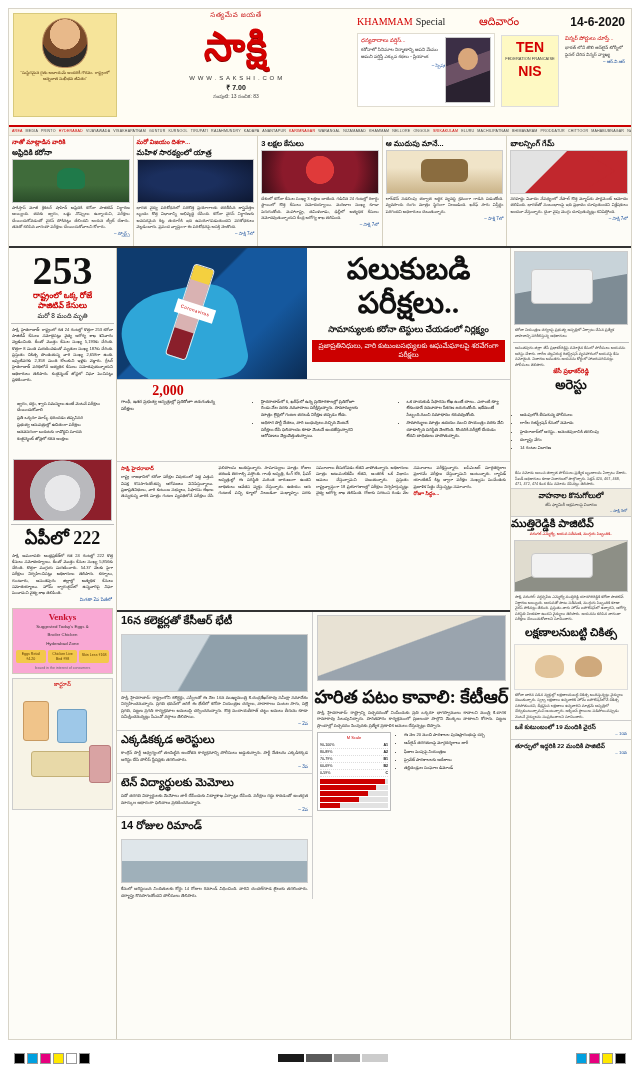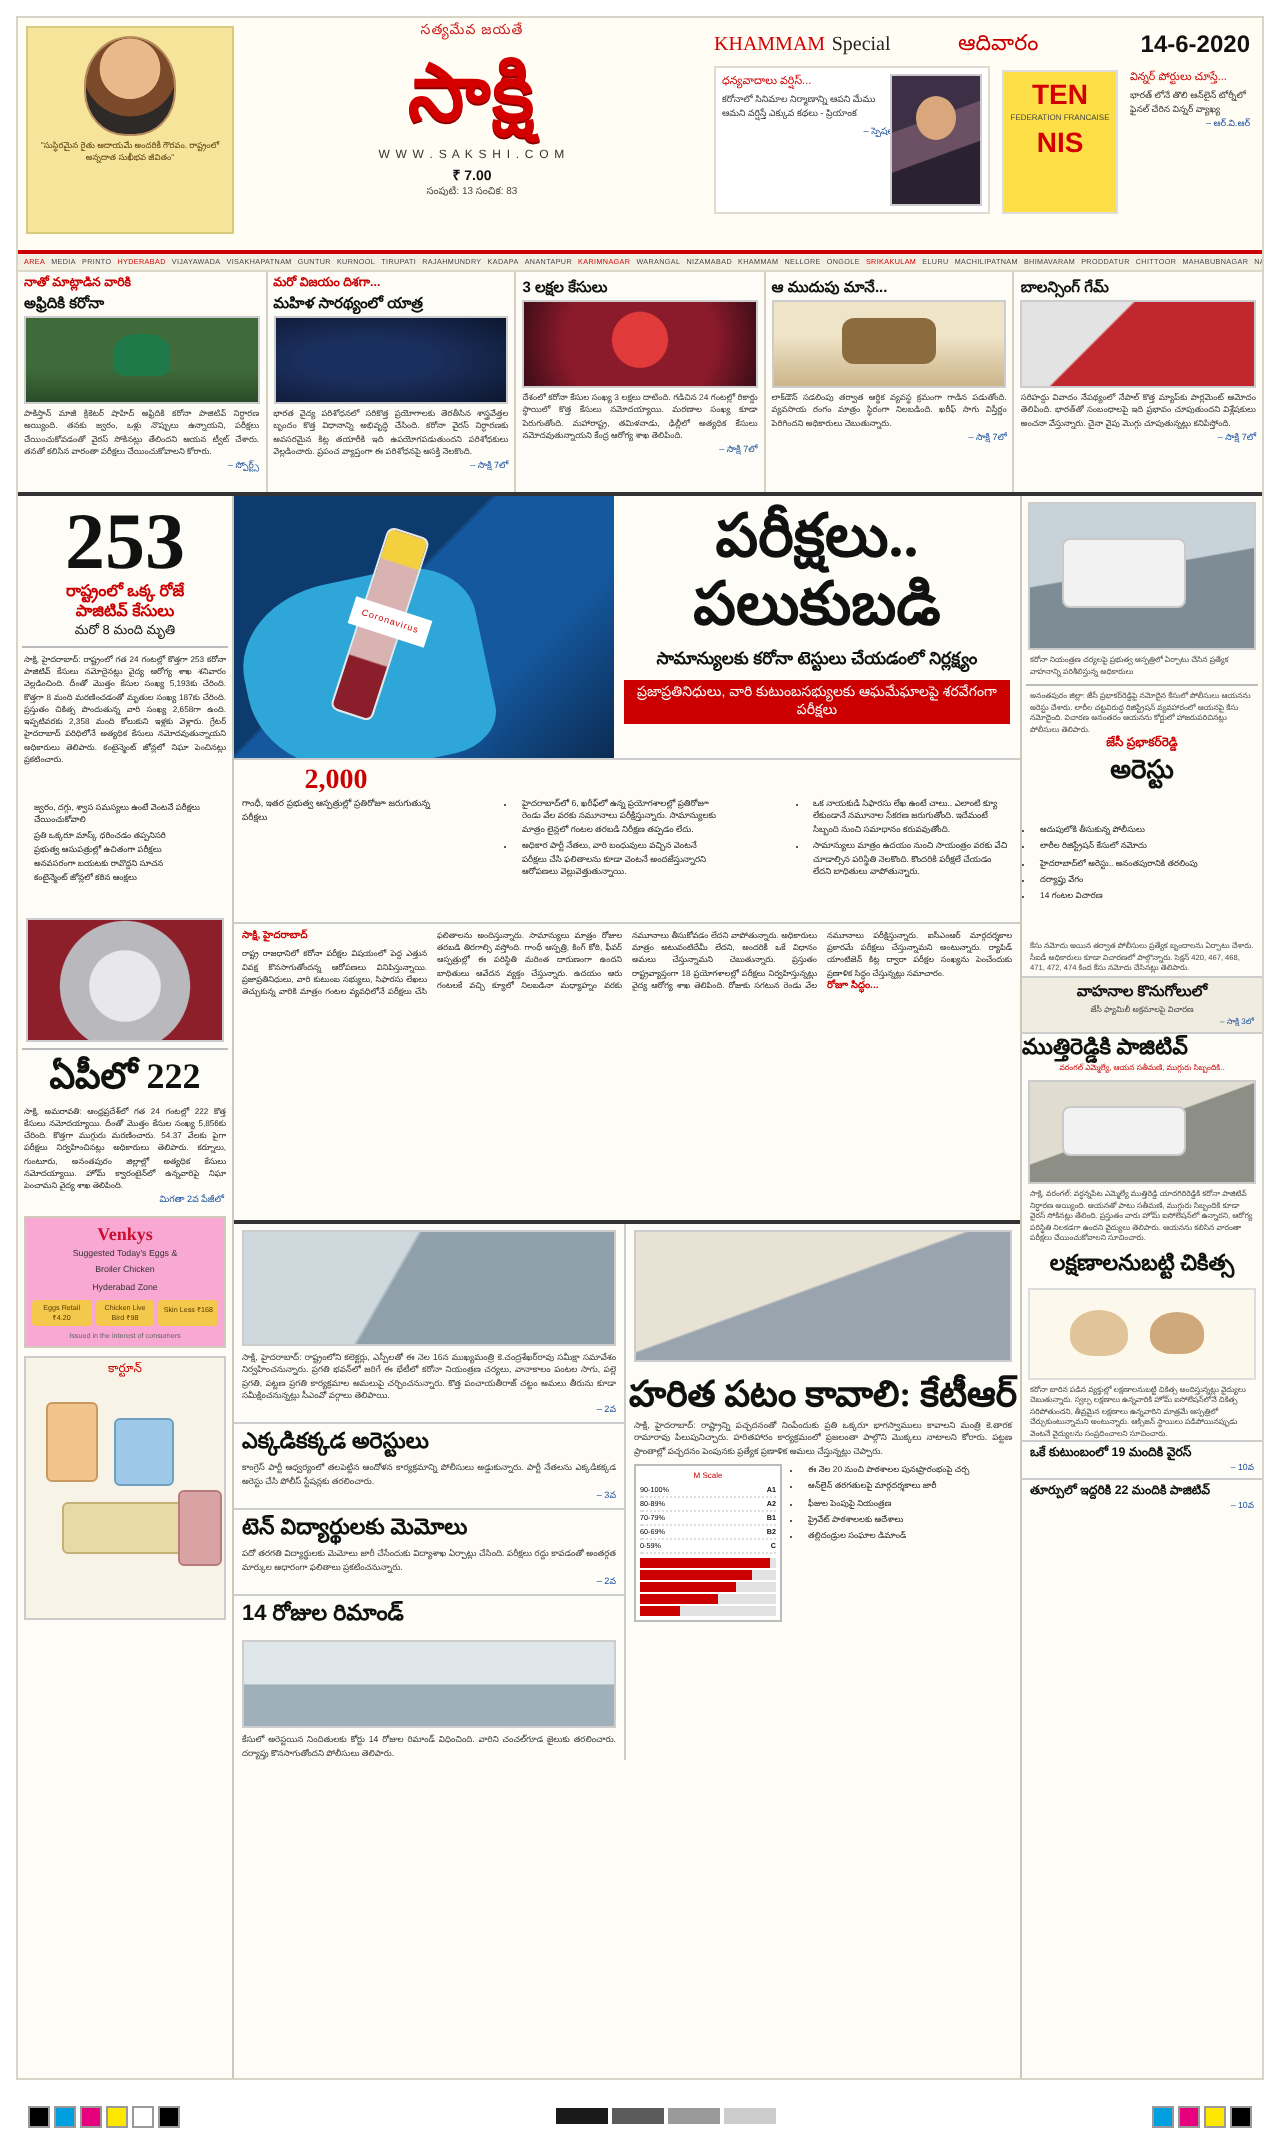--- a/index.html
+++ b/index.html
@@ -106,21 +106,21 @@
     border: 1px solid #ccc;
   }
   .mh-photo:after {
     content: ""; position: absolute; left: 12px; top: 10px;
     width: 20px; height: 22px; border-radius: 50%;
     background: #d9a77b;
   }
 
   .mh-tennis {
     position: absolute; left: 492px; top: 26px; width: 58px; height: 72px;
-    background: #fde047; border: 1px solid #ddd;
+    background: #fef9c3; border: 1px solid #ddd;
     text-align: center; padding-top: 4px;
   }
   .mh-tennis .t1 { font-size: 14px; color: #d40000; font-weight: bold; line-height: 14px; }
   .mh-tennis .t2 { font-size: 4px; color: #444; line-height: 1.4; margin: 2px 0; }
   .mh-tennis .t3 { font-size: 14px; color: #d40000; font-weight: bold; line-height: 14px; }
 
   .mh-right {
     position: absolute; left: 554px; top: 24px; width: 64px; height: 74px;
     padding: 2px;
   }
@@ -516,22 +516,22 @@
 
       <div class="col col-c">
 
         <div class="hero">
           <div class="hero-img">
             <div class="glove"></div>
             <div class="tube"></div>
             <div class="tube-label">Coronavirus</div>
           </div>
           <div class="hero-head">
+            <div class="hero-title">పలుకుబడి</div>
             <div class="hero-title">పరీక్షలు..</div>
-            <div class="hero-title">పలుకుబడి</div>
             <div class="hero-kicker">సామాన్యులకు కరోనా టెస్టులు చేయడంలో నిర్లక్ష్యం</div>
             <div class="hero-strap">ప్రజాప్రతినిధులు, వారి కుటుంబసభ్యులకు ఆఘమేఘాలపై శరవేగంగా పరీక్షలు</div>
           </div>
         </div>
 
         <div class="hero-bullets">
           <div class="b2k">
             <div class="n">2,000</div>
             <div class="t">గాంధీ, ఇతర ప్రభుత్వ ఆస్పత్రుల్లో ప్రతిరోజూ జరుగుతున్న పరీక్షలు</div>
           </div>
@@ -547,20 +547,21 @@
 
         <div class="c-body-cols">
           <h4>సాక్షి, హైదరాబాద్</h4>
           <div>రాష్ట్ర రాజధానిలో కరోనా పరీక్షల విషయంలో పెద్ద ఎత్తున వివక్ష కొనసాగుతోందన్న ఆరోపణలు వినిపిస్తున్నాయి. ప్రజాప్రతినిధులు, వారి కుటుంబ సభ్యులు, సిఫారసు లేఖలు తెచ్చుకున్న వారికి మాత్రం గంటల వ్యవధిలోనే పరీక్షలు చేసి ఫలితాలను అందిస్తున్నారు. సామాన్యులు మాత్రం రోజుల తరబడి తిరగాల్సి వస్తోంది. గాంధీ ఆస్పత్రి, కింగ్ కోఠి, ఫీవర్ ఆస్పత్రుల్లో ఈ పరిస్థితి మరింత దారుణంగా ఉందని బాధితులు ఆవేదన వ్యక్తం చేస్తున్నారు. ఉదయం ఆరు గంటలకే వచ్చి క్యూలో నిలబడినా మధ్యాహ్నం వరకు నమూనాలు తీసుకోవడం లేదని వాపోతున్నారు. అధికారులు మాత్రం అటువంటిదేమీ లేదని, అందరికీ ఒకే విధానం అమలు చేస్తున్నామని చెబుతున్నారు. ప్రస్తుతం రాష్ట్రవ్యాప్తంగా 18 ప్రయోగశాలల్లో పరీక్షలు నిర్వహిస్తున్నట్లు వైద్య ఆరోగ్య శాఖ తెలిపింది. రోజుకు సగటున రెండు వేల నమూనాలు పరీక్షిస్తున్నారు. ఐసీఎంఆర్ మార్గదర్శకాల ప్రకారమే పరీక్షలు చేస్తున్నామని అంటున్నారు. ర్యాపిడ్ యాంటిజెన్ కిట్ల ద్వారా పరీక్షల సంఖ్యను పెంచేందుకు ప్రణాళిక సిద్ధం చేస్తున్నట్లు సమాచారం.</div>
           <h4>రోజూ సిద్ధం...</h4>
         </div>
 
         <div class="c-sec">
           <div class="c-flex">
             <div style="width:196px;border-right:1px solid #ccc">
+              <div class="c-head-red">16న కలెక్టర్లతో కేసీఆర్ భేటీ</div>
               <div class="c-photo ph-politic"></div>
               <div class="c-sub">సాక్షి, హైదరాబాద్: రాష్ట్రంలోని కలెక్టర్లు, ఎస్పీలతో ఈ నెల 16న ముఖ్యమంత్రి కె.చంద్రశేఖర్‌రావు సమీక్షా సమావేశం నిర్వహించనున్నారు. ప్రగతి భవన్‌లో జరిగే ఈ భేటీలో కరోనా నియంత్రణ చర్యలు, వానాకాలం పంటల సాగు, పల్లె ప్రగతి, పట్టణ ప్రగతి కార్యక్రమాల అమలుపై చర్చించనున్నారు. కొత్త పంచాయతీరాజ్ చట్టం అమలు తీరును కూడా సమీక్షించనున్నట్లు సీఎంవో వర్గాలు తెలిపాయి.</div>
               <div class="more-link">– 2వ</div>
               <div class="c-head-red" style="border-top:1px solid #ccc;margin-top:2px">ఎక్కడికక్కడ అరెస్టులు</div>
               <div class="c-sub">కాంగ్రెస్ పార్టీ ఆధ్వర్యంలో తలపెట్టిన ఆందోళన కార్యక్రమాన్ని పోలీసులు అడ్డుకున్నారు. పార్టీ నేతలను ఎక్కడికక్కడ అరెస్టు చేసి పోలీస్ స్టేషన్లకు తరలించారు.</div>
               <div class="more-link">– 3వ</div>
               <div class="c-head-red" style="border-top:1px solid #ccc;margin-top:2px">టెన్ విద్యార్థులకు మెమోలు</div>
               <div class="c-sub">పదో తరగతి విద్యార్థులకు మెమోలు జారీ చేసేందుకు విద్యాశాఖ ఏర్పాట్లు చేసింది. పరీక్షలు రద్దు కావడంతో అంతర్గత మార్కుల ఆధారంగా ఫలితాలు ప్రకటించనున్నారు.</div>
               <div class="more-link">– 2వ</div>
               <div class="c-head-red" style="border-top:1px solid #ccc;margin-top:2px">14 రోజుల రిమాండ్</div>

